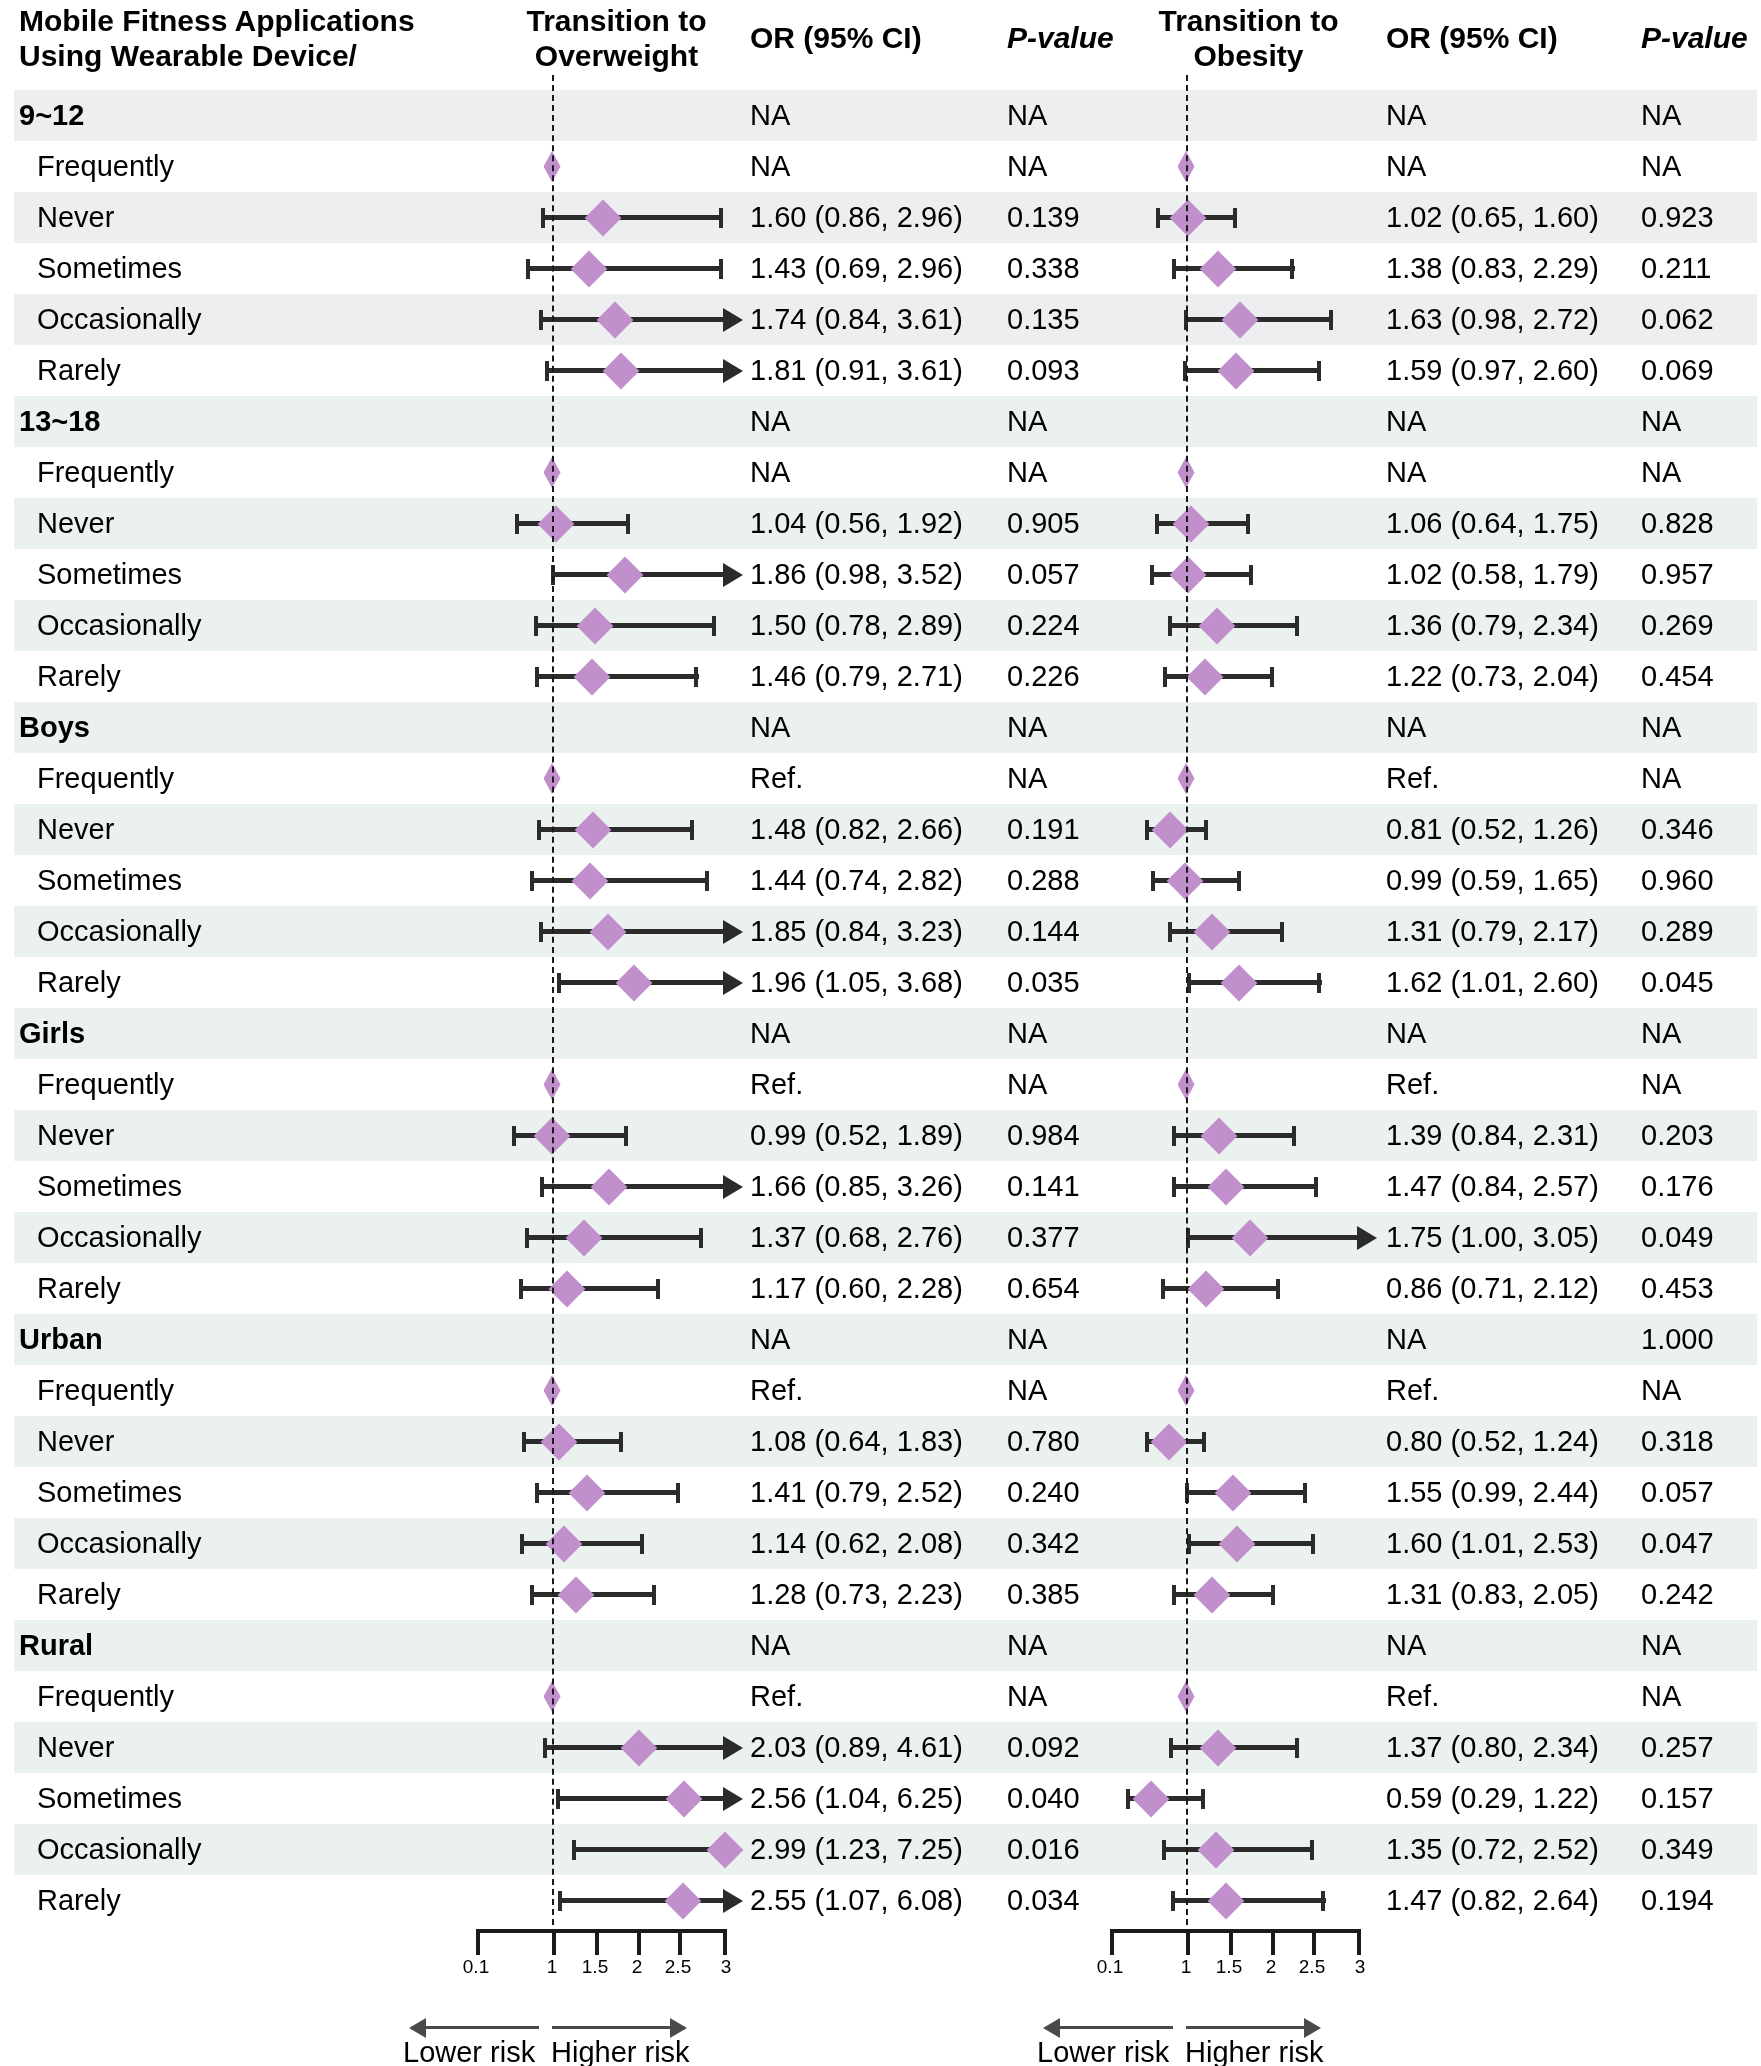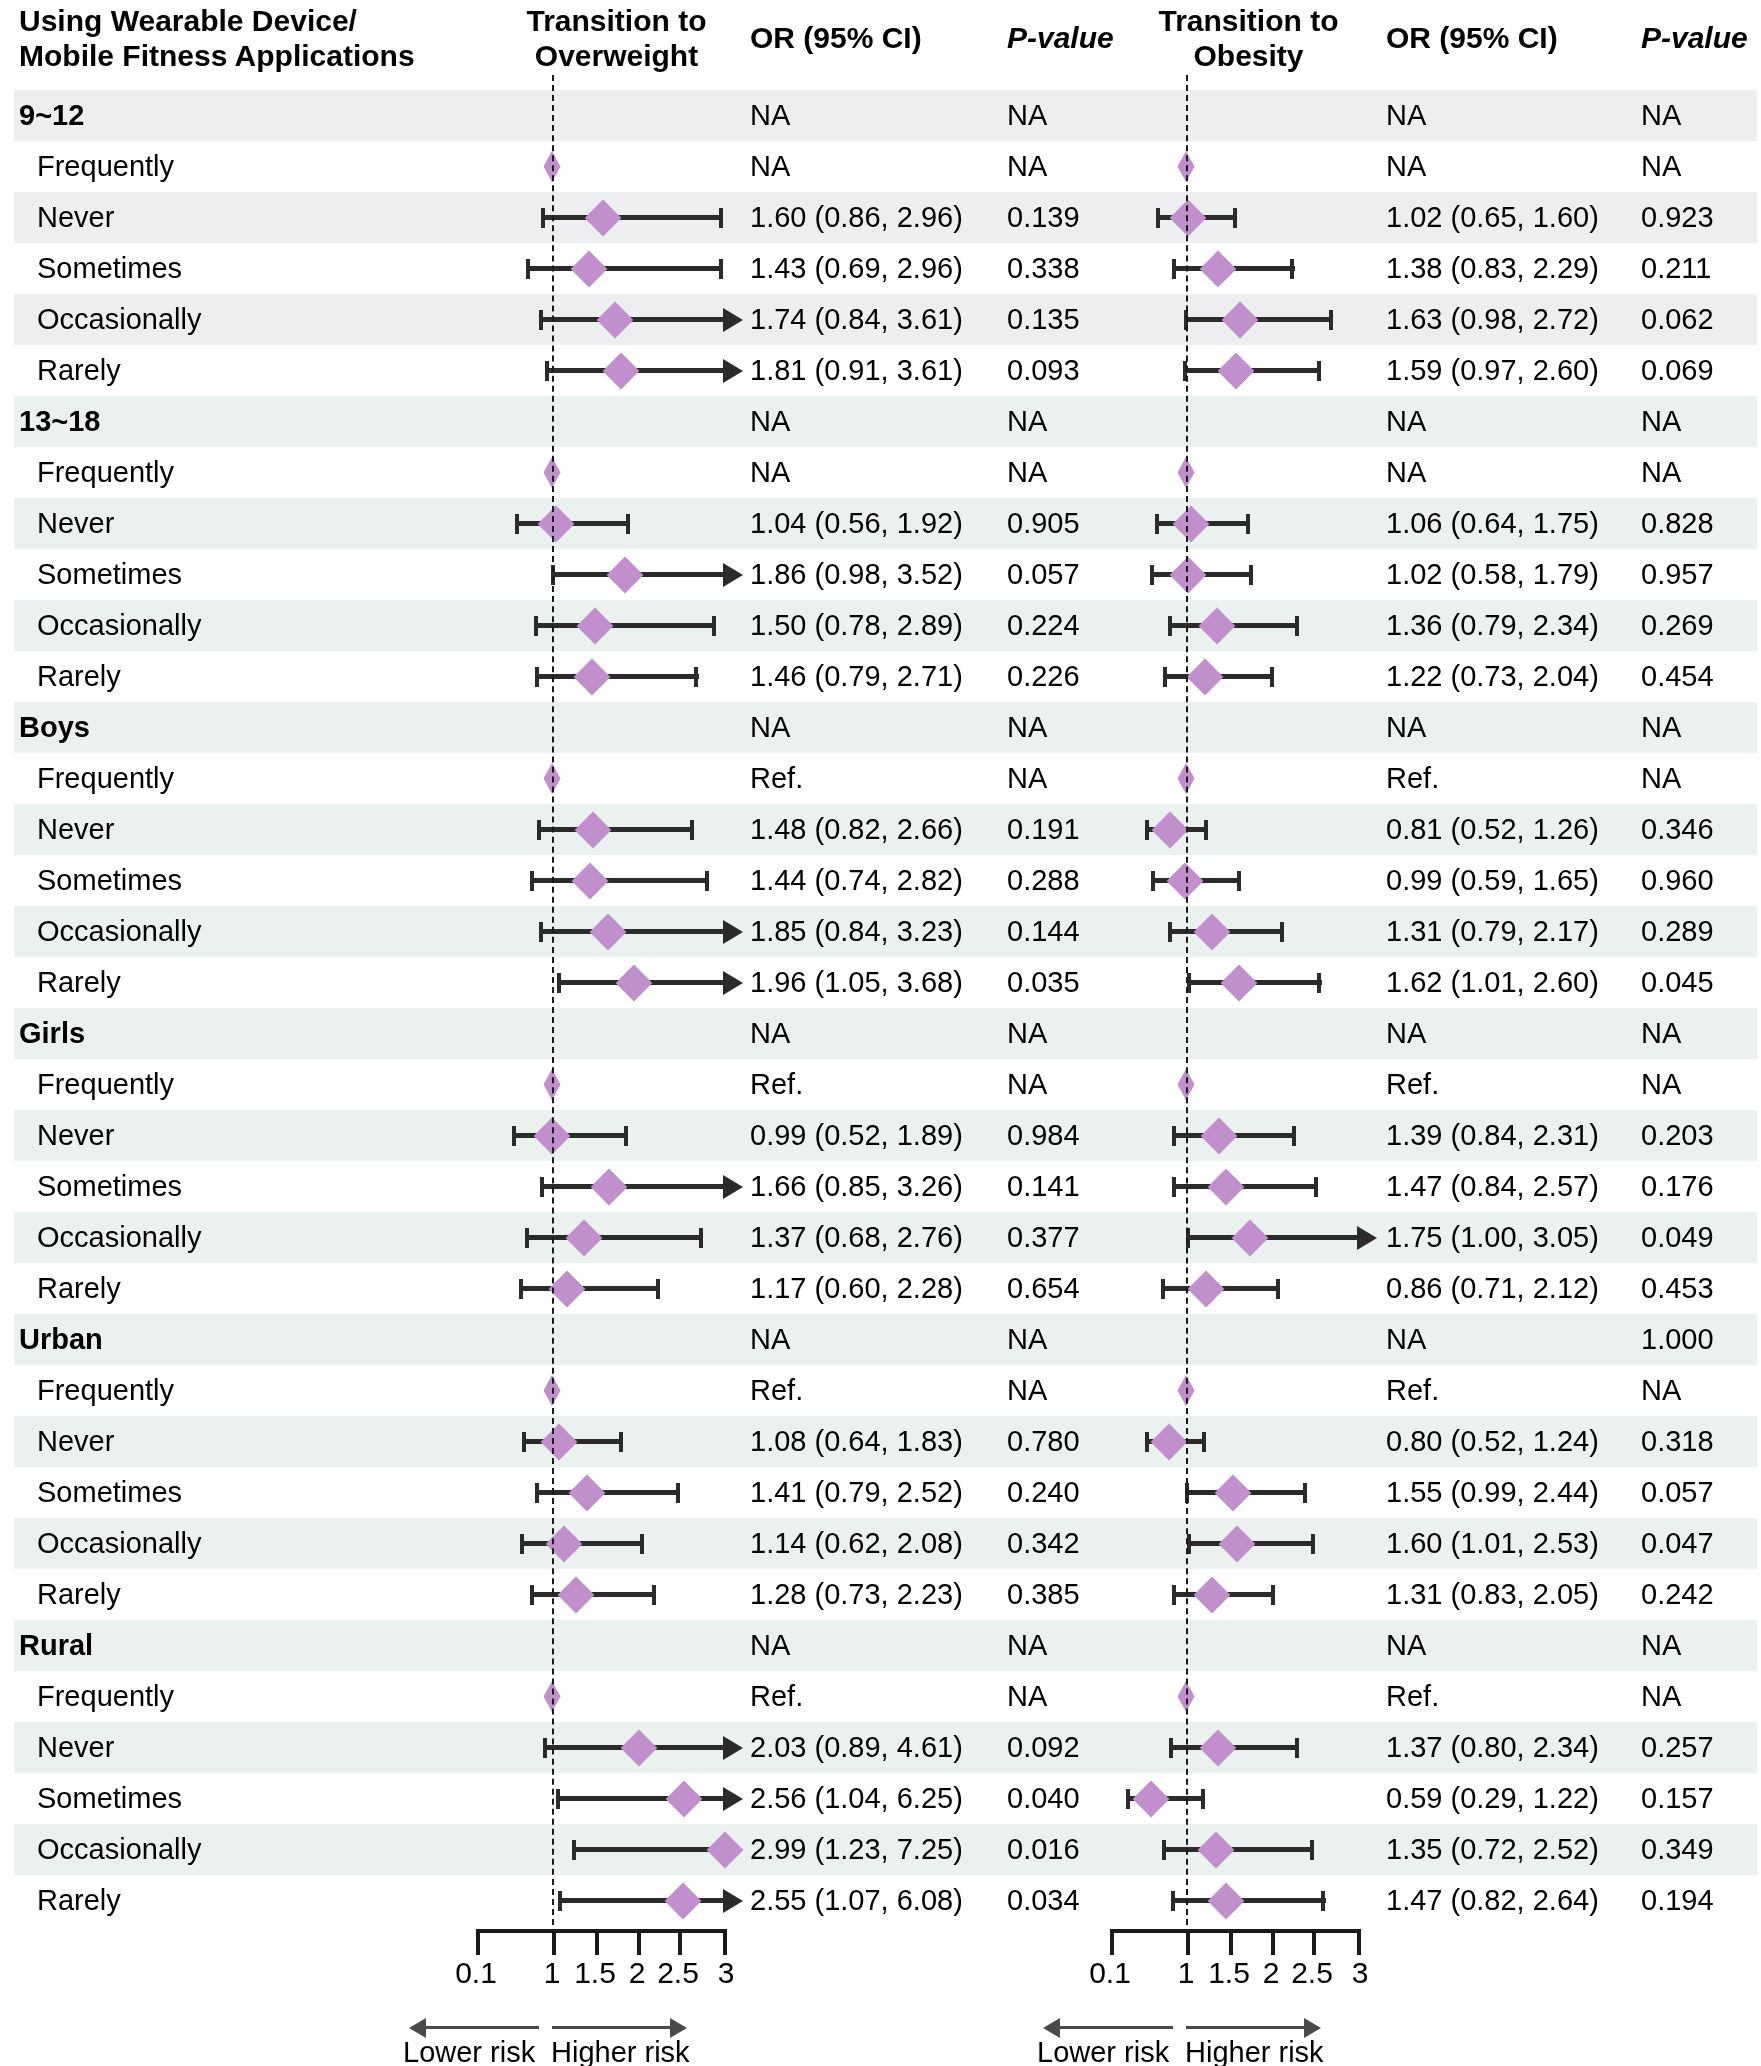--- a/index.html
+++ b/index.html
@@ -107,37 +107,37 @@
     transform:none;
     clip-path:polygon(50% 0,100% 50%,50% 100%,0 50%);
     background:#c08fcc;
   }
 
   
   .axiswrap{position:absolute;left:0;top:1929px;width:1762px;height:137px;}
   .axis{position:absolute;top:0;height:137px;}
   .axis .abar{position:absolute;top:0;left:0;right:0;height:3.5px;background:#1a1a1a;}
   .axis .tick{position:absolute;top:0;width:3.5px;height:26px;background:#1a1a1a;}
-  .axis .tlab{position:absolute;top:27px;font-size:30px;transform:translateX(-50%);white-space:nowrap;text-align:right;}
+  .axis .tlab{position:absolute;top:27px;font-size:19px;transform:translateX(-50%);white-space:nowrap;text-align:right;}
   .axis .dirline{position:absolute;top:97px;height:3px;background:#4a4a4a;}
   .axis .dirtxt{position:absolute;top:107px;font-size:29px;white-space:nowrap;}
   .axis .arrL{position:absolute;top:89px;width:0;height:0;
     border-top:10px solid transparent;border-bottom:10px solid transparent;border-right:17px solid #4a4a4a;}
   .axis .arrRt{position:absolute;top:89px;width:0;height:0;
     border-top:10px solid transparent;border-bottom:10px solid transparent;border-left:17px solid #4a4a4a;}
 </style>
 </head>
 <body>
 
 <div id="root">
 
   <div class="head">
     <div class="hcell" style="left:19px;top:3px;width:418px;">
+      <div>Mobile Fitness Applications</div>
       <div>Using Wearable Device/</div>
-      <div>Mobile Fitness Applications</div>
     </div>
 
     <div class="hcell" style="left:487px;top:3px;text-align:center;width:259px;">
       <div>Transition to</div>
       <div>Overweight</div>
     </div>
 
     <div class="hcell" style="left:750px;top:20px;">OR (95% CI)</div>
 
     <div class="hcell ital" style="left:1007px;top:20px;">P-value</div>

